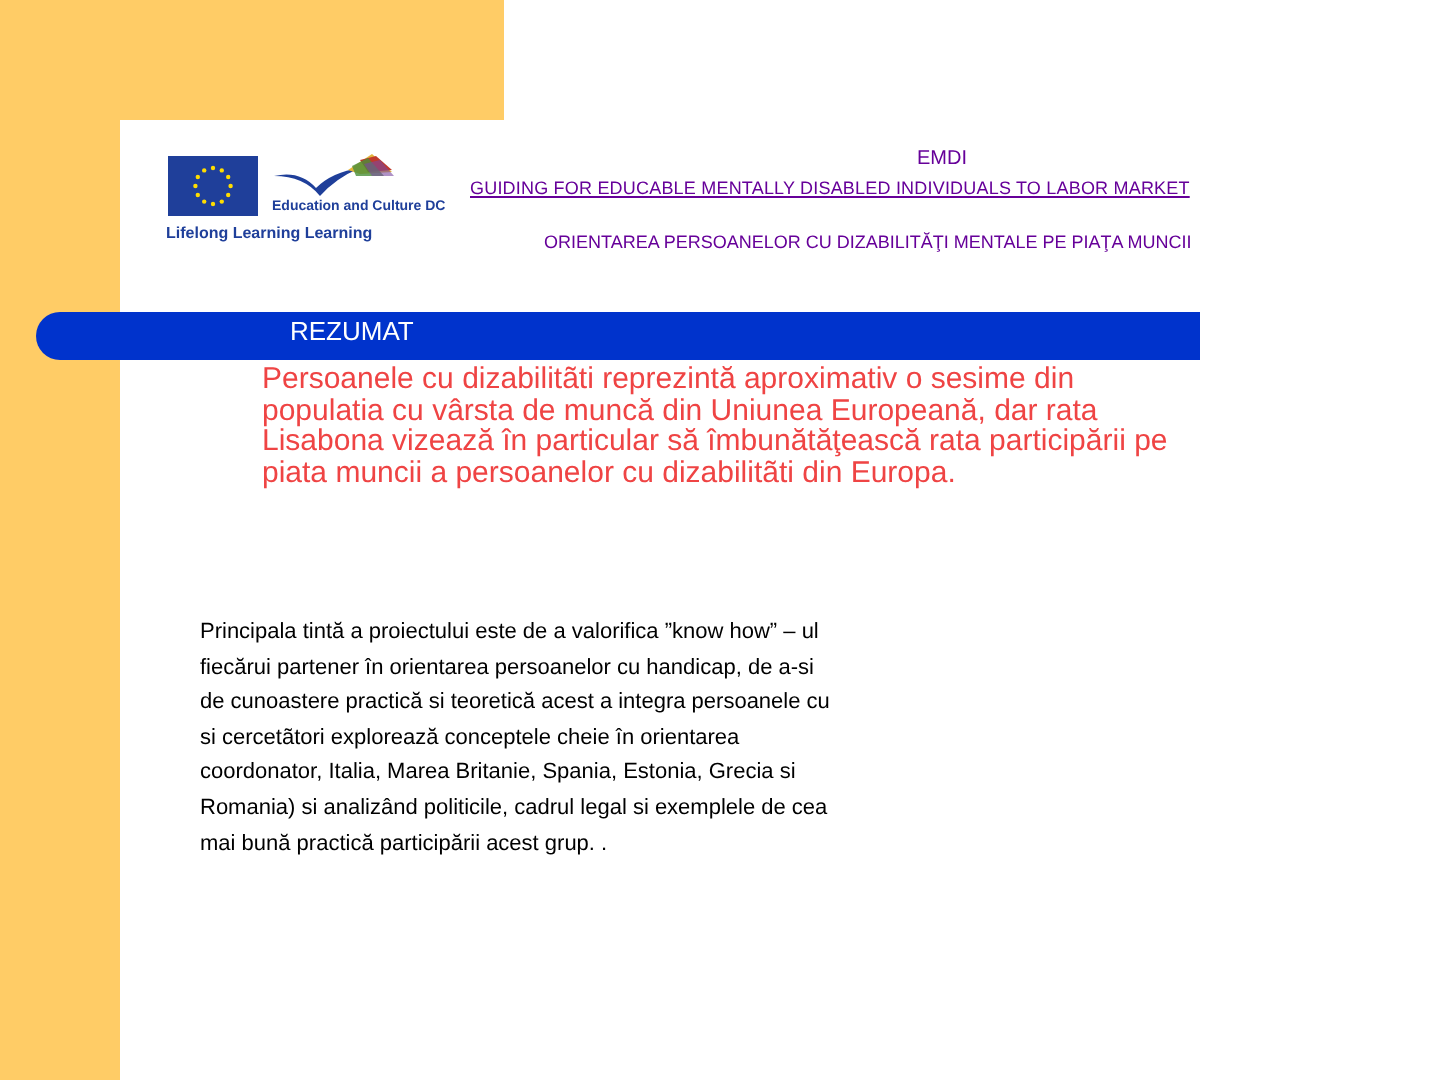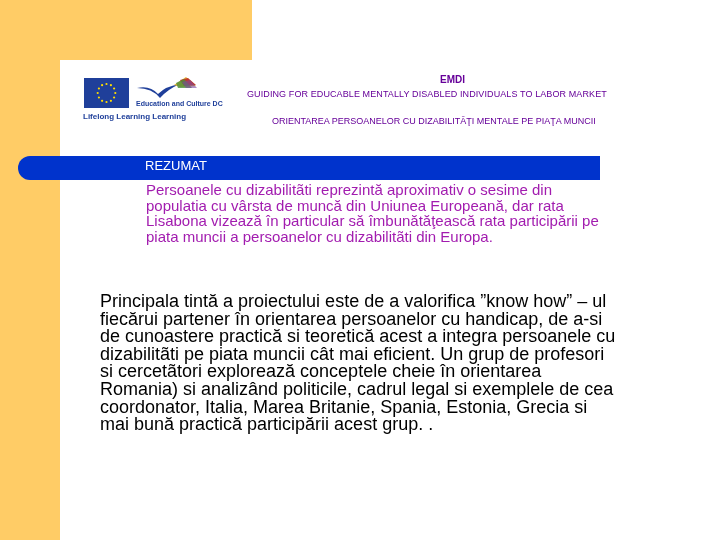--- a/index.html
+++ b/index.html
@@ -33,50 +33,50 @@
   .edu-caption {
     position: absolute; left: 136px; top: 100px;
     font-size: 7px; color: #1f3f9a; font-weight: bold; white-space: nowrap;
   }
   .llp-caption {
     position: absolute; left: 83px; top: 112px;
     font-size: 8px; color: #1f3f9a; font-weight: bold; white-space: nowrap;
   }
   
   .hdr-title {
-    position: absolute; left: 440px; top: 74px; width: 62px; 
-    font-size: 10px; font-weight: bold; color: #660099;
+    position: absolute; left: 440px; top: 74px; width: 62px; text-align: center;
+    font-size: 10px; font-weight: normal; color: #660099;
   }
   .hdr-sub1 {
-    position: absolute; left: 247px; top: 89px;
-    font-size: 9px; color: #660099; white-space: nowrap;
+    position: absolute; left: 235px; top: 89px;
+    font-size: 9px; color: #660099; text-decoration: underline; white-space: nowrap;
     letter-spacing: 0.1px;
   }
   .hdr-sub2 {
     position: absolute; left: 272px; top: 116px;
     font-size: 9px; color: #660099; white-space: nowrap;
   }
   
   .section-bar {
     position: absolute; left: 18px; top: 156px; width: 582px; height: 24px;
     background: #0033CC;
     border-top-left-radius: 12px; border-bottom-left-radius: 12px;
   }
   .section-title {
     position: absolute; left: 145px; top: 158px;
     font-size: 13px; color: #ffffff; white-space: nowrap;
   }
   .para1 {
-    position: absolute; left: 146px; top: 182px; width: 500px;
-    font-size: 15px; line-height: 15.5px; color: #a21caf;
+    position: absolute; left: 131px; top: 182px; width: 500px;
+    font-size: 15px; line-height: 15.5px; color: #ef4444;
   }
   .para1 .line, .para2 .line { display:block; white-space: nowrap; }
   .para2 {
-    position: absolute; left: 100px; top: 293px; width: 600px;
-    font-size: 18px; line-height: 17.6px; color: #000;
+    position: absolute; left: 100px; top: 308px; width: 600px;
+    font-size: 11px; line-height: 17.6px; color: #000;
   }
 </style>
 </head>
 <body>
 
 <div class="orange-top"></div>
 <div class="orange-left"></div>
 <div class="card"></div>
 
 <div class="eu-flag">
@@ -122,18 +122,17 @@
   <span class="line">Persoanele  cu dizabilitãti reprezintă  aproximativ o sesime   din</span>
   <span class="line">populatia cu vârsta de muncă din Uniunea Europeană,  dar rata</span>
   <span class="line">Lisabona  vizează în particular să îmbunătăţească rata participării pe</span>
   <span class="line">piata muncii  a persoanelor  cu dizabilitãti din Europa.</span>
 </div>
 
 <div class="para2">
   <span class="line">Principala tintă a proiectului este de a valorifica   ”know how” – ul</span>
   <span class="line">fiecărui partener în orientarea persoanelor cu handicap, de a-si</span>
   <span class="line">de cunoastere practică si teoretică acest a integra persoanele cu</span>
-  <span class="line">dizabilitãti pe piata muncii cât  mai eficient.  Un grup de profesori</span>
   <span class="line">si cercetãtori explorează  conceptele cheie în orientarea</span>
+  <span class="line">coordonator, Italia, Marea Britanie, Spania, Estonia, Grecia si</span>
   <span class="line">Romania) si   analizând politicile, cadrul legal si exemplele de cea</span>
-  <span class="line">coordonator, Italia, Marea Britanie, Spania, Estonia, Grecia si</span>
   <span class="line">mai bună practică   participării acest grup. .</span>
 </div>
 
 </body></html>

